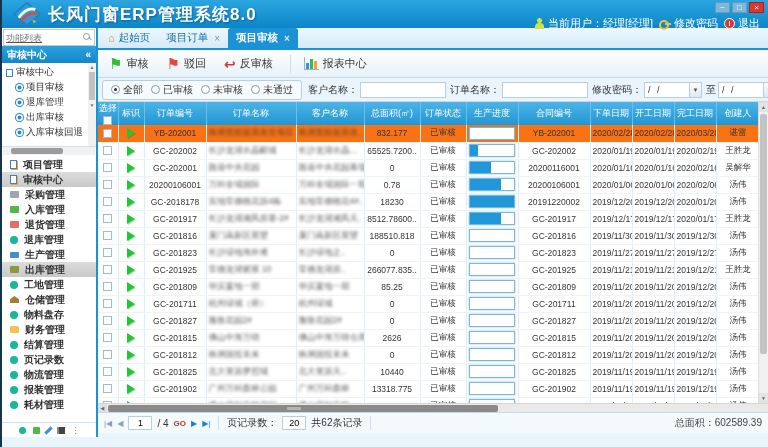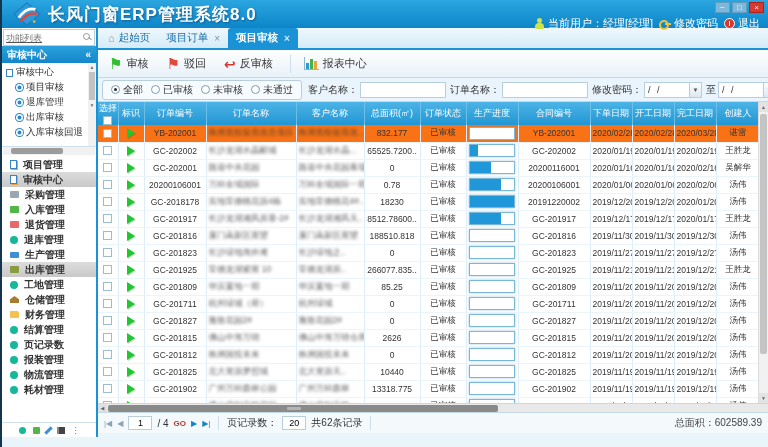--- a/index.html
+++ b/index.html
@@ -246,38 +246,42 @@
           </div>
           <div class="mod">
             <span class="mico ic-dot"></span>
             <span>工地管理</span>
           </div>
           <div class="mod">
             <span class="mico ic-house"></span>
             <span>仓储管理</span>
           </div>
           <div class="mod">
+            <span class="mico ic-dot"></span>
+            <span>物料盘存</span>
+          </div>
+          <div class="mod">
             <span class="mico ic-folder"></span>
             <span>财务管理</span>
           </div>
           <div class="mod">
             <span class="mico ic-dot"></span>
             <span>结算管理</span>
           </div>
           <div class="mod">
             <span class="mico ic-dot"></span>
             <span>页记录数</span>
           </div>
           <div class="mod">
             <span class="mico ic-dot"></span>
+            <span>物流管理</span>
+          </div>
+          <div class="mod">
+            <span class="mico ic-dot"></span>
             <span>报装管理</span>
-          </div>
-          <div class="mod">
-            <span class="mico ic-dot"></span>
-            <span>物流管理</span>
           </div>
           <div class="mod">
             <span class="mico ic-dot"></span>
             <span>耗材管理</span>
           </div>
         </div>
       <div class="side-foot">
         <span class="fic f-dot"></span>
         <span class="fic f-cart"></span>
         <span class="fic f-pen"></span>

